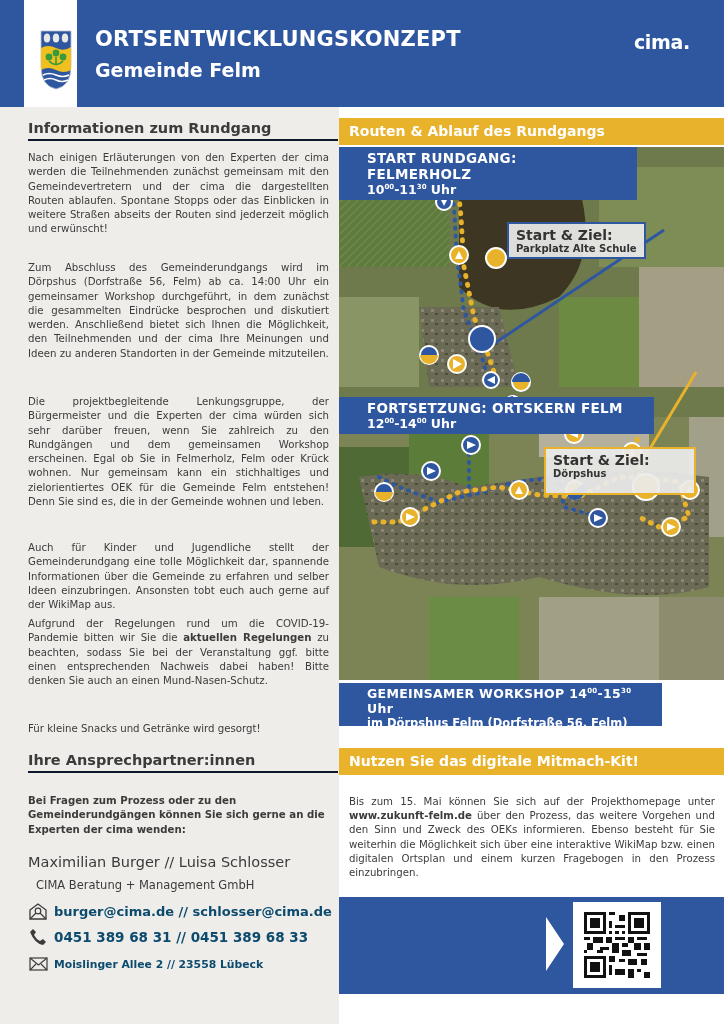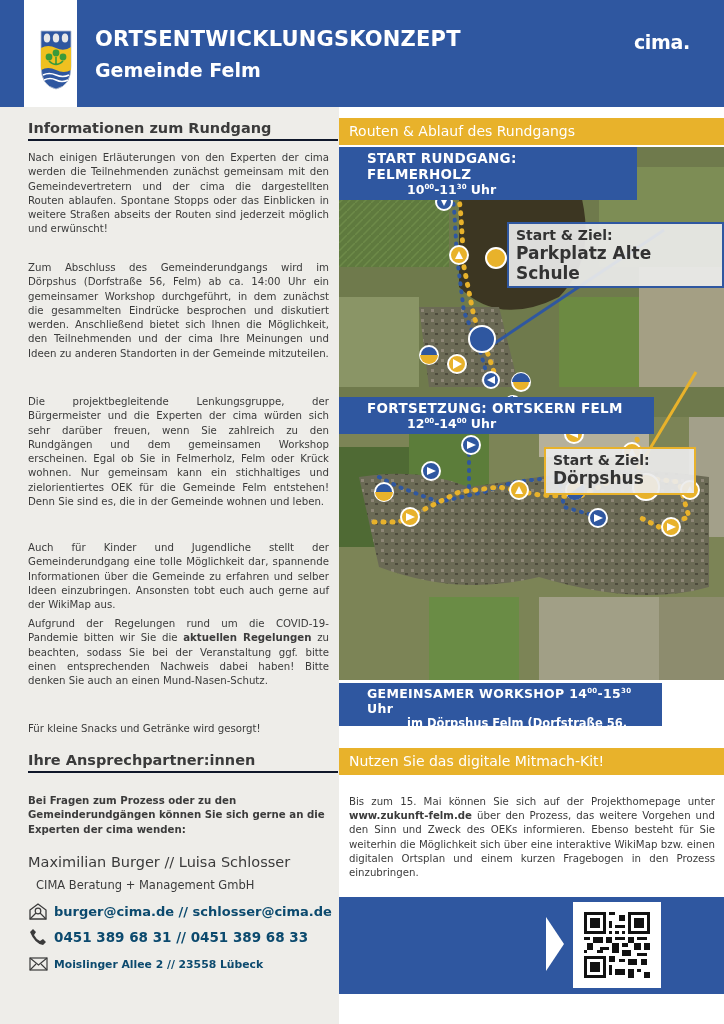--- a/index.html
+++ b/index.html
@@ -22,29 +22,29 @@
     .contact-intro { position: absolute; left: 28px; width: 301px; font-size: 10.2px; line-height: 14.3px; font-weight: bold; color: #3b3b3b; }
     .names { position: absolute; left: 28px; top: 854px; font-size: 14.5px; color: #3b3b3b; }
     .company { position: absolute; left: 36px; top: 878px; font-size: 11.5px; color: #3b3b3b; }
     .contact-row { position: absolute; left: 28px; display: flex; align-items: center; color: #0c4a6e; }
     .contact-row .ico { width: 20px; height: 18px; margin-right: 6px; display: inline-flex; align-items: center; justify-content: center; }
     .email-row { top: 902px; font-size: 13px; font-weight: bold; }
     .phone-row { top: 928px; font-size: 13.5px; font-weight: bold; }
     .addr-row { top: 955px; font-size: 10.8px; font-weight: bold; }
 
     
-    .right-bar { position: absolute; left: 339px; width: 385px; height: 27px; background: #e8b22b; color: #ffffff; font-size: 14px; font-weight: normal; padding-left: 10px; line-height: 27px; }
+    .right-bar { position: absolute; left: 339px; width: 385px; height: 27px; background: #e8b22b; color: #ffffff; font-size: 14px; font-weight: bold; padding-left: 10px; line-height: 27px; }
     .map { position: absolute; left: 339px; top: 147px; width: 385px; height: 533px; overflow: hidden; background: #6f7a4c; }
     .blue-label { position: absolute; background: #2f57a0; color: #ffffff; font-weight: bold; padding: 3px 28px; }
     .blue-label .l1 { font-size: 13.5px; letter-spacing: 0.3px; }
-    .blue-label .l2 { font-size: 12.5px; margin-left: 40px; }
+    .blue-label .l2 { font-size: 12.5px; }
     .blue-label sup { font-size: 7px; vertical-align: 5px; }
     .callout { position: absolute; background: rgba(235,235,235,0.92); color: #333; font-weight: bold; padding: 3px 7px; }
     .callout .c1 { font-size: 14px; }
-    .callout .c2 { font-size: 17px; }
+    .callout .c2 { font-size: 10px; }
 
     .mitmach-text { position: absolute; left: 349px; top: 795px; width: 366px; font-size: 10.2px; line-height: 14.2px; color: #3b3b3b; text-align: justify; }
     .mitmach-text b { font-weight: bold; }
     .qr-panel { position: absolute; left: 339px; top: 897px; width: 385px; height: 97px; background: #2f57a0; }
     .qr-text { position: absolute; left: 22px; top: 10px; width: 170px; color: #ffffff; font-weight: bold; font-size: 12.8px; line-height: 18.5px; }
     .qr-arrow { position: absolute; left: 207px; top: 20px; width: 0; height: 0; border-top: 27px solid transparent; border-bottom: 27px solid transparent; border-left: 18px solid #ffffff; }
     .qr-box { position: absolute; left: 234px; top: 5px; width: 88px; height: 86px; background: #ffffff; }
     .qr-box svg { position: absolute; left: 10px; top: 10px; }
   </style>
 </head>

